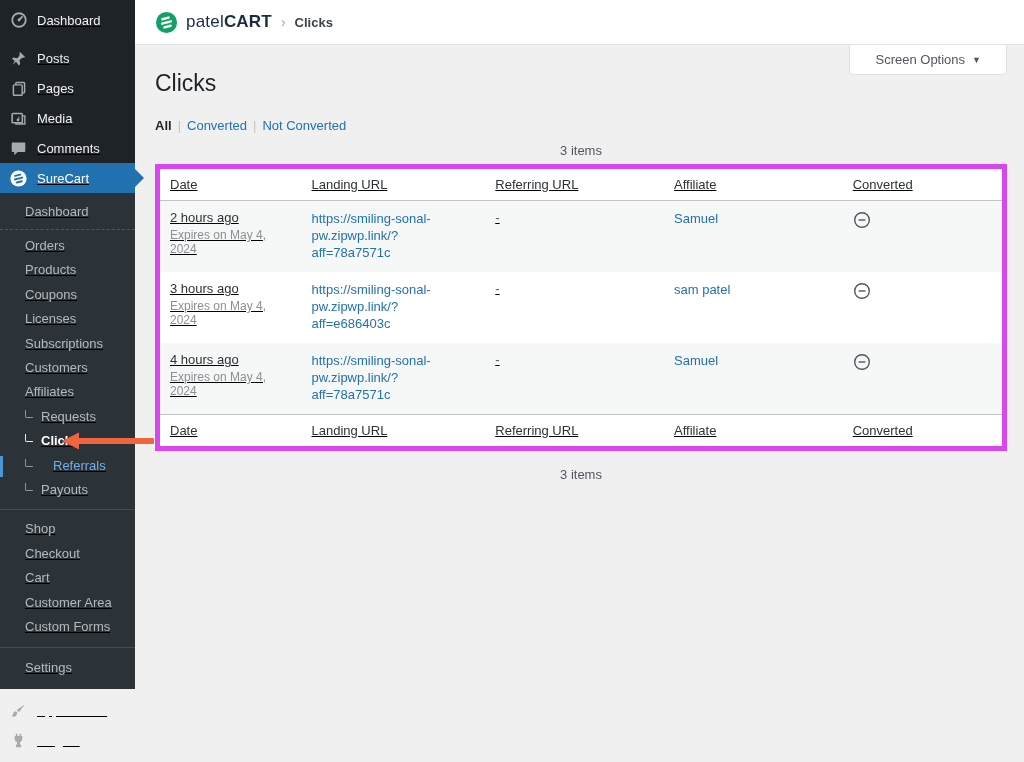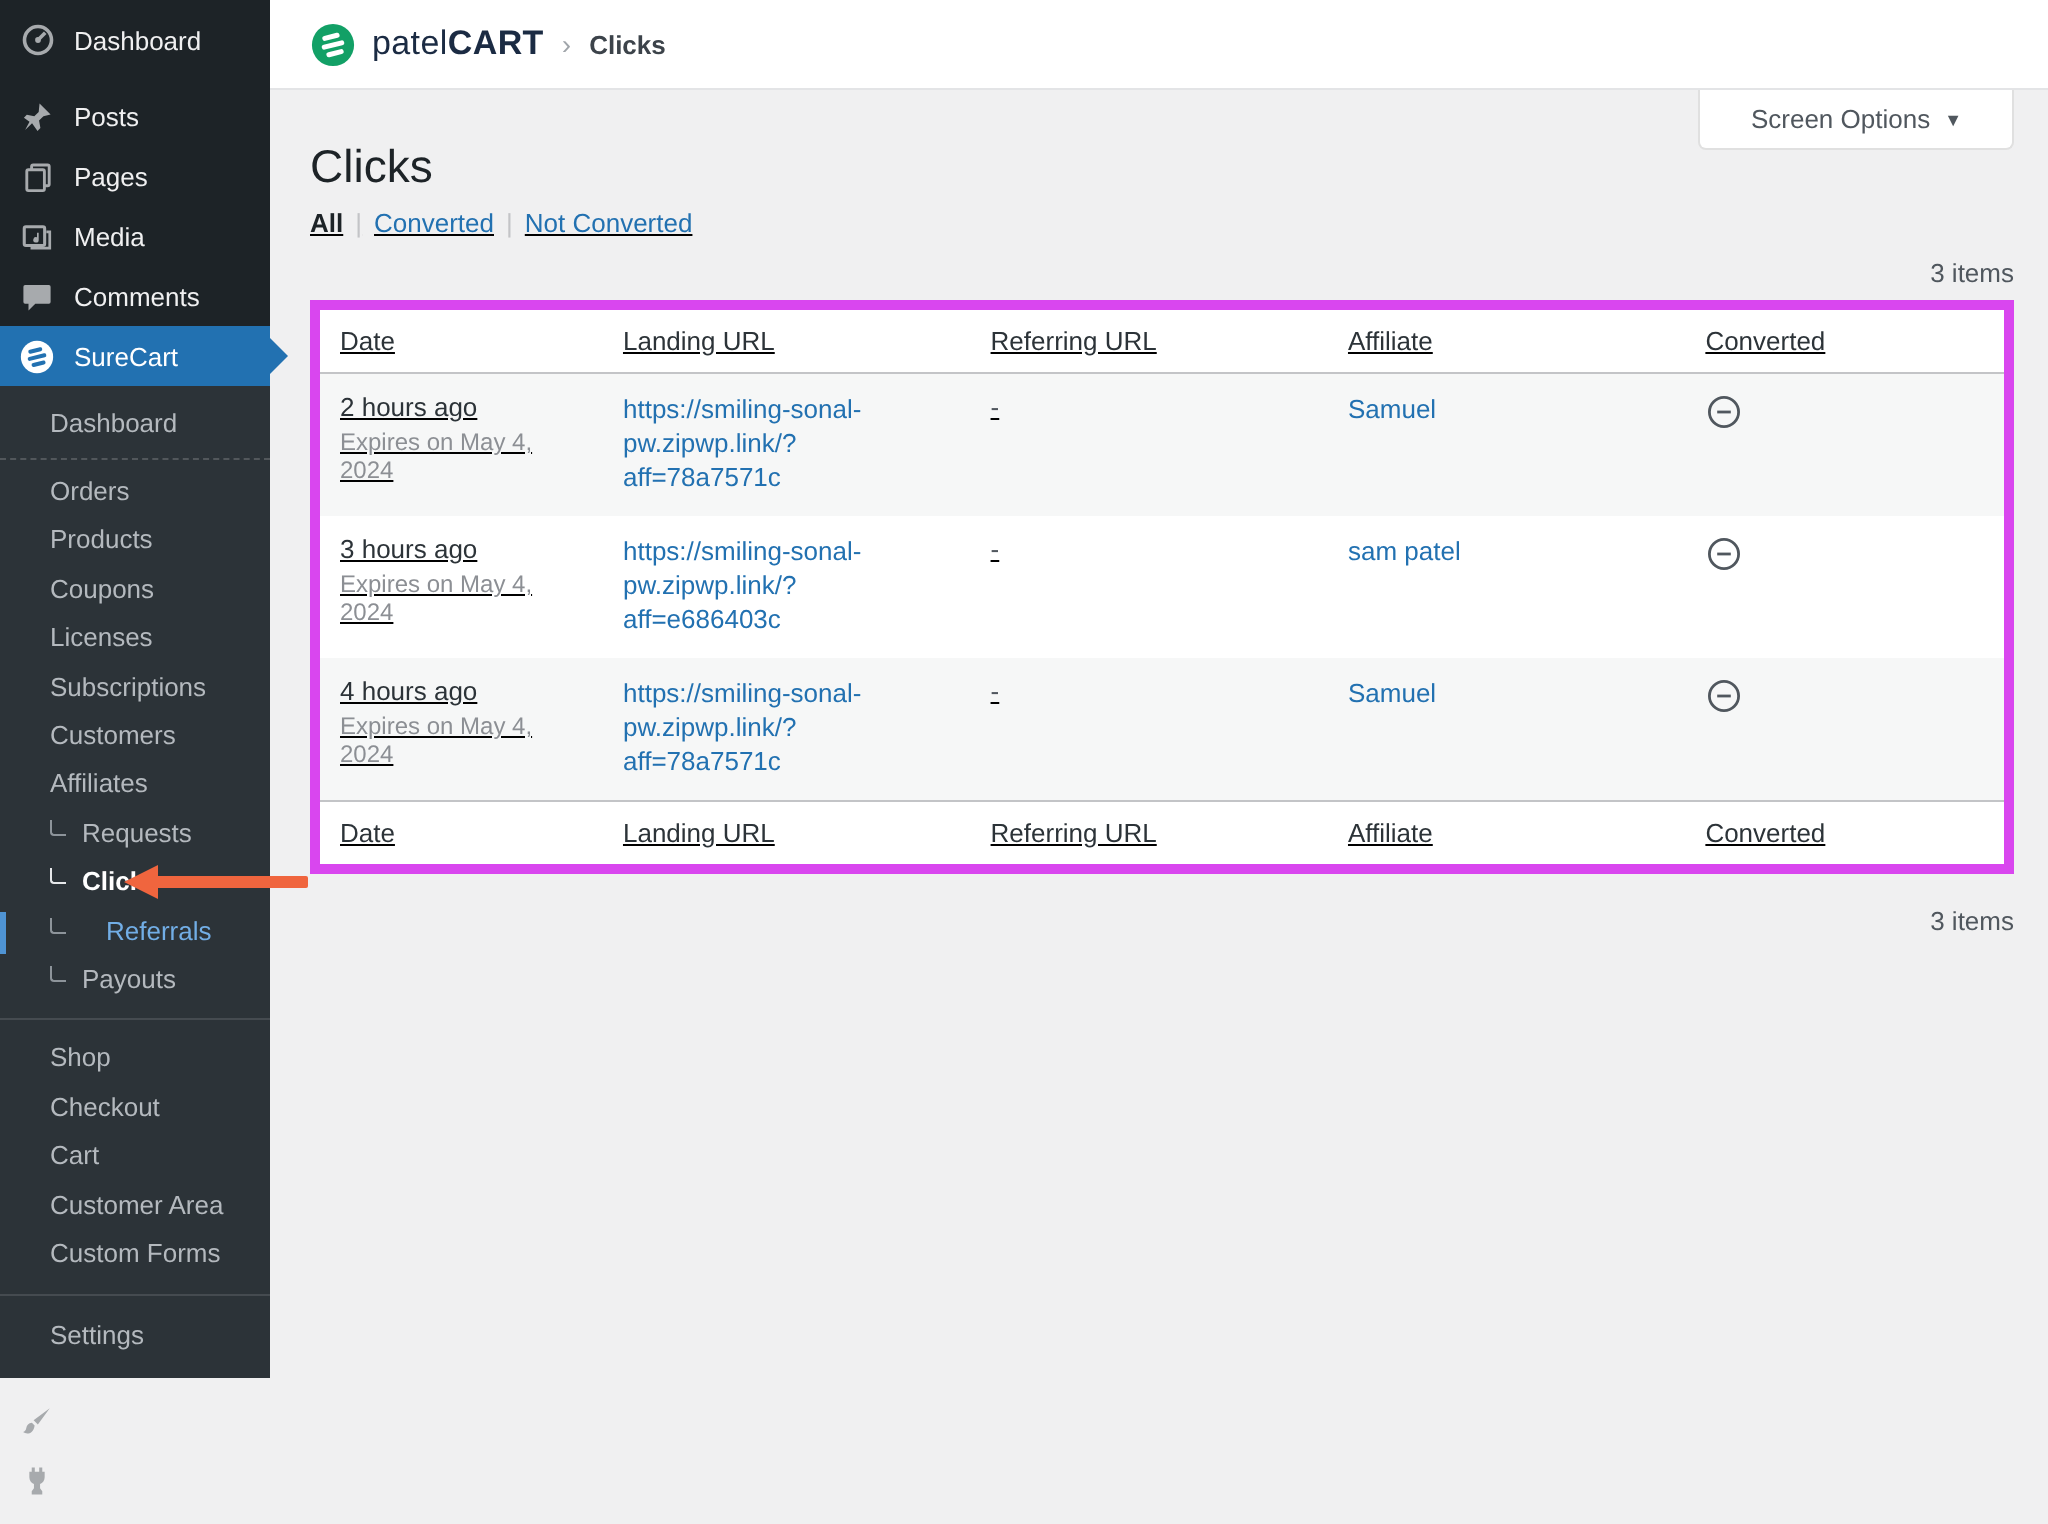--- a/index.html
+++ b/index.html
@@ -4,21 +4,21 @@
 <style>
   html,body{margin:0;padding:0;}
   body{
     width:1024px;height:762px;overflow:hidden;position:relative;
     font-family:"Liberation Sans",sans-serif;background:#f0f0f1;
     -webkit-font-smoothing:antialiased;
   }
   
   .sidebar{
     position:absolute;left:0;top:0;width:135px;height:583px;
-    background:#1d2327;z-index:5;
+    background:#1d2327;z-index:5;text-decoration:underline;
   }
   .menu-top{padding-top:5px;}
   .menu-item{
     display:flex;align-items:center;height:30px;padding:0 8px 0 9px;
     font-size:13px;color:#f0f0f1;gap:9px;cursor:pointer;white-space:nowrap;
   }
   .menu-item .mi-icon{width:19px;height:19px;display:inline-flex;align-items:center;justify-content:center;flex:0 0 19px;}
   .menu-item svg{display:block;}
   .menu-gap{height:8px;}
   .menu-item.active{background:#2271b1;color:#fff;}
@@ -66,25 +66,25 @@
     padding:7px 25px;font-size:13px;color:#50575e;z-index:6;cursor:pointer;
     display:flex;align-items:center;gap:7px;
   }
   .screen-options .caret{font-size:9px;color:#50575e;}
   
   .content{
     position:absolute;left:135px;top:45px;width:889px;height:717px;
     background:#f0f0f1;box-sizing:border-box;padding:20px 17px 0 20px;z-index:1;
   }
   .page-title{font-size:23px;font-weight:400;color:#1d2327;margin:4px 0 0;line-height:29px;}
-  .filters{margin-top:6px;font-size:13px;text-decoration:underline;}
+  .filters{margin-top:20px;font-size:13px;}
   .filter-all{color:#1d2327;font-weight:bold;text-decoration:none;cursor:pointer;}
   .filter-link{color:#2271b1;text-decoration:none;cursor:pointer;}
   .filter-sep{color:#c3c4c7;padding:0 6px;}
-  .items-count{font-size:13px;color:#50575e;text-align:right;margin-top:10px;}
+  .items-count{font-size:13px;color:#50575e;text-align:center;margin-top:10px;}
   .items-count.bottom{margin-top:16px;}
   
   table.clicks{
     width:100%;margin-top:6px;border-collapse:collapse;background:#fff;
     border:5px solid #d946ef;table-layout:fixed;text-decoration:underline;
   }
   table.clicks th{
     text-align:left;font-weight:400;font-size:13px;color:#2c3338;
     padding:8px 10px;border-bottom:1px solid #c3c4c7;
   }

